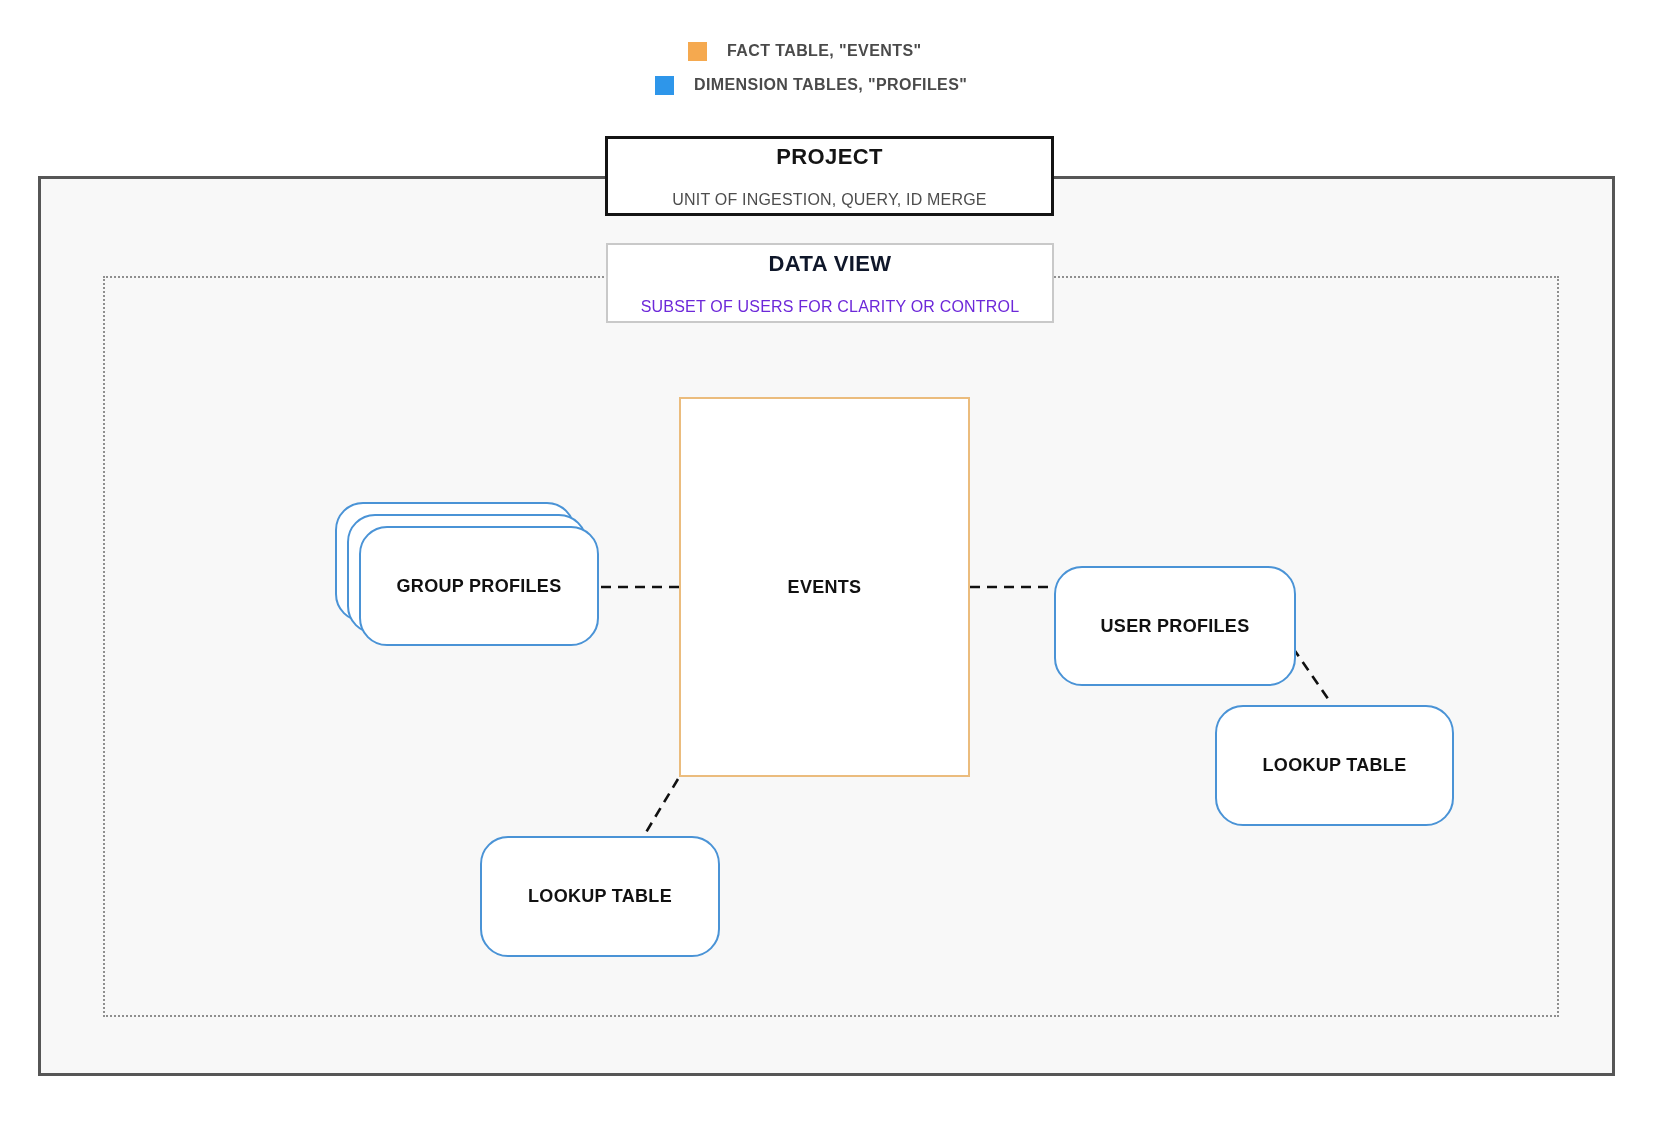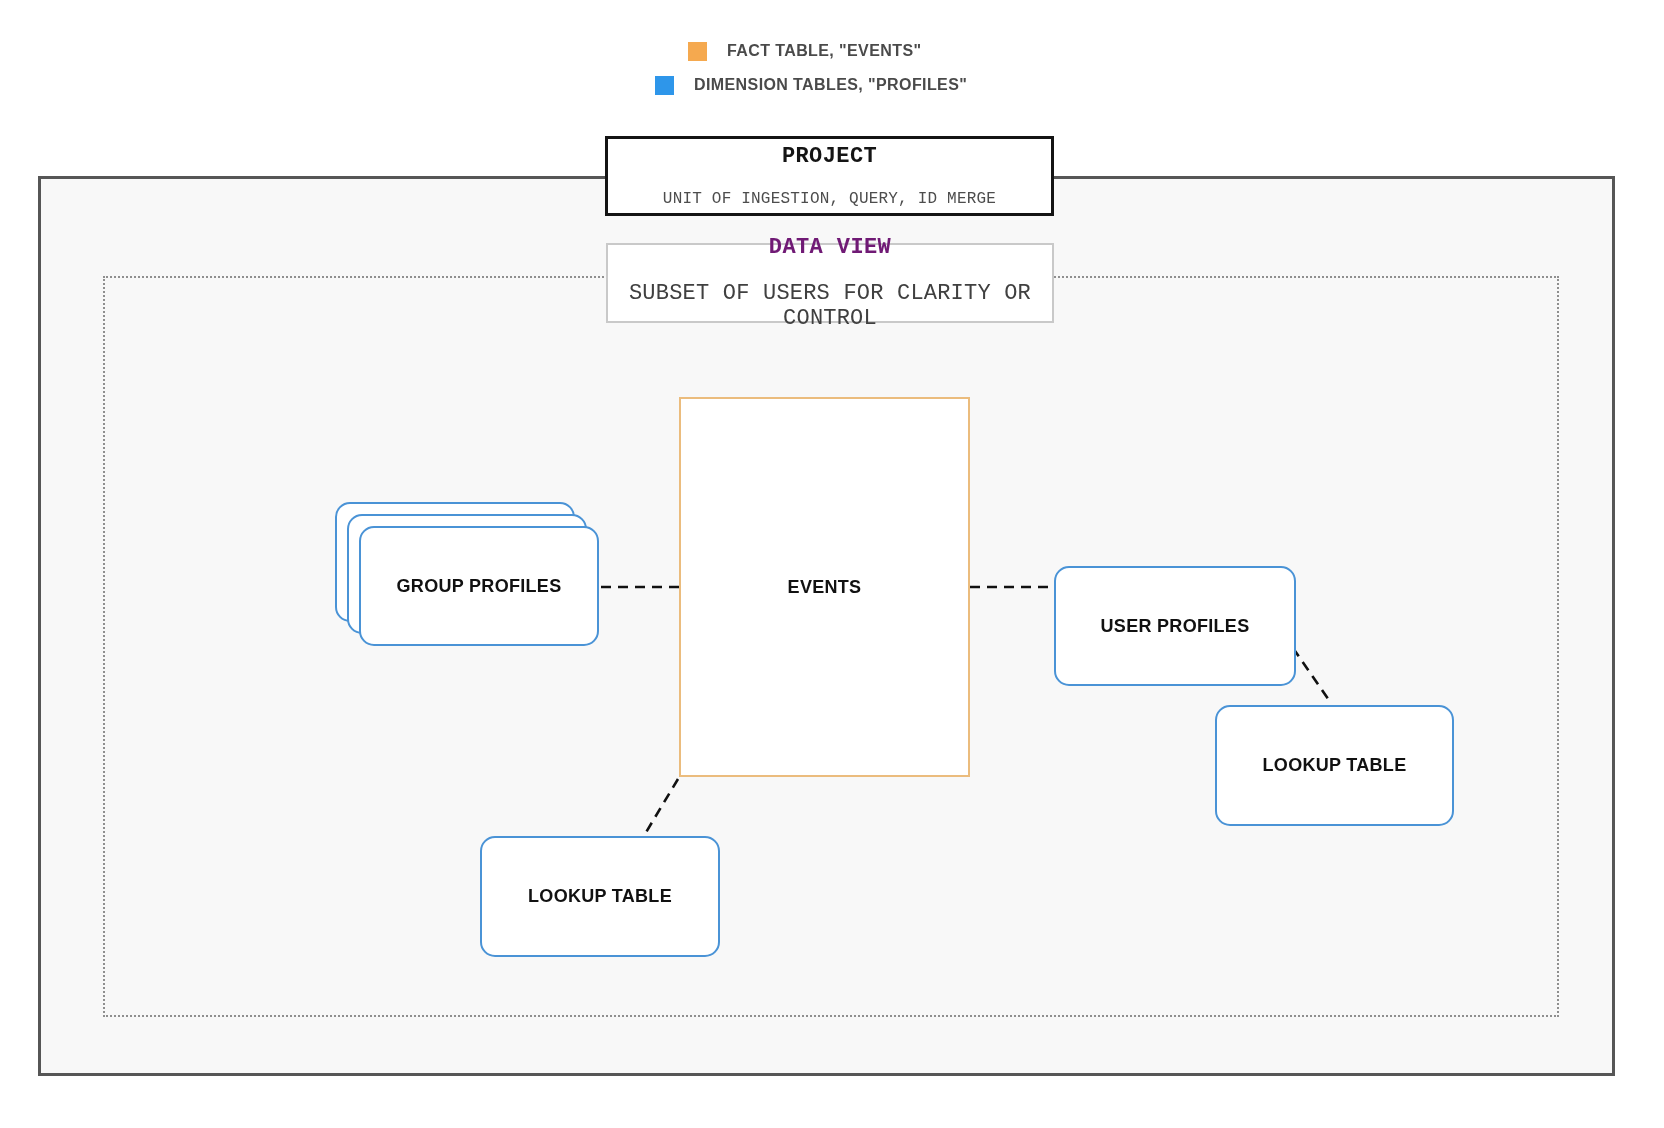--- a/index.html
+++ b/index.html
@@ -52,21 +52,20 @@
   
   .label-box {
     display: flex;
     flex-direction: column;
     align-items: center;
     justify-content: center;
     gap: 21px;
     background: #ffffff;
     box-sizing: border-box;
     text-align: center;
-    font-family: Liberation Mono, monospace;
   }
   .project-box {
     left: 605px; top: 136px;
     width: 449px; height: 80px;
     border: 3px solid #141414;
   }
   .project-title {
     font-size: 22px;
     font-weight: bold;
     color: #141414;
@@ -78,26 +77,26 @@
     letter-spacing: 0.2px;
   }
   .dataview-box {
     left: 606px; top: 243px;
     width: 448px; height: 80px;
     border: 2px solid #c9c9c9;
   }
   .dataview-title {
     font-size: 22px;
     font-weight: bold;
-    color: #701a75;
+    color: #0f172a;
     letter-spacing: 0.4px;
   }
   .dataview-subtitle {
-    font-size: 22px;
-    color: #404040;
+    font-size: 16px;
+    color: #6d28d9;
     letter-spacing: 0.2px;
   }
 
   
   .node-label {
     font-size: 18px;
     font-weight: bold;
     color: #111111;
     letter-spacing: 0.3px;
     white-space: nowrap;
@@ -108,21 +107,21 @@
     border: 2px solid #ebbc7d;
     background: #ffffff;
     box-sizing: border-box;
     display: flex;
     align-items: center;
     justify-content: center;
   }
   .dim-card {
     width: 240px; height: 120px;
     border: 2px solid #4a93d6;
-    border-radius: 15px;
+    border-radius: 28px;
     background: #ffffff;
     box-sizing: border-box;
     display: flex;
     align-items: center;
     justify-content: center;
     text-align: center;
   }
   .stack-card {  }
 
   

